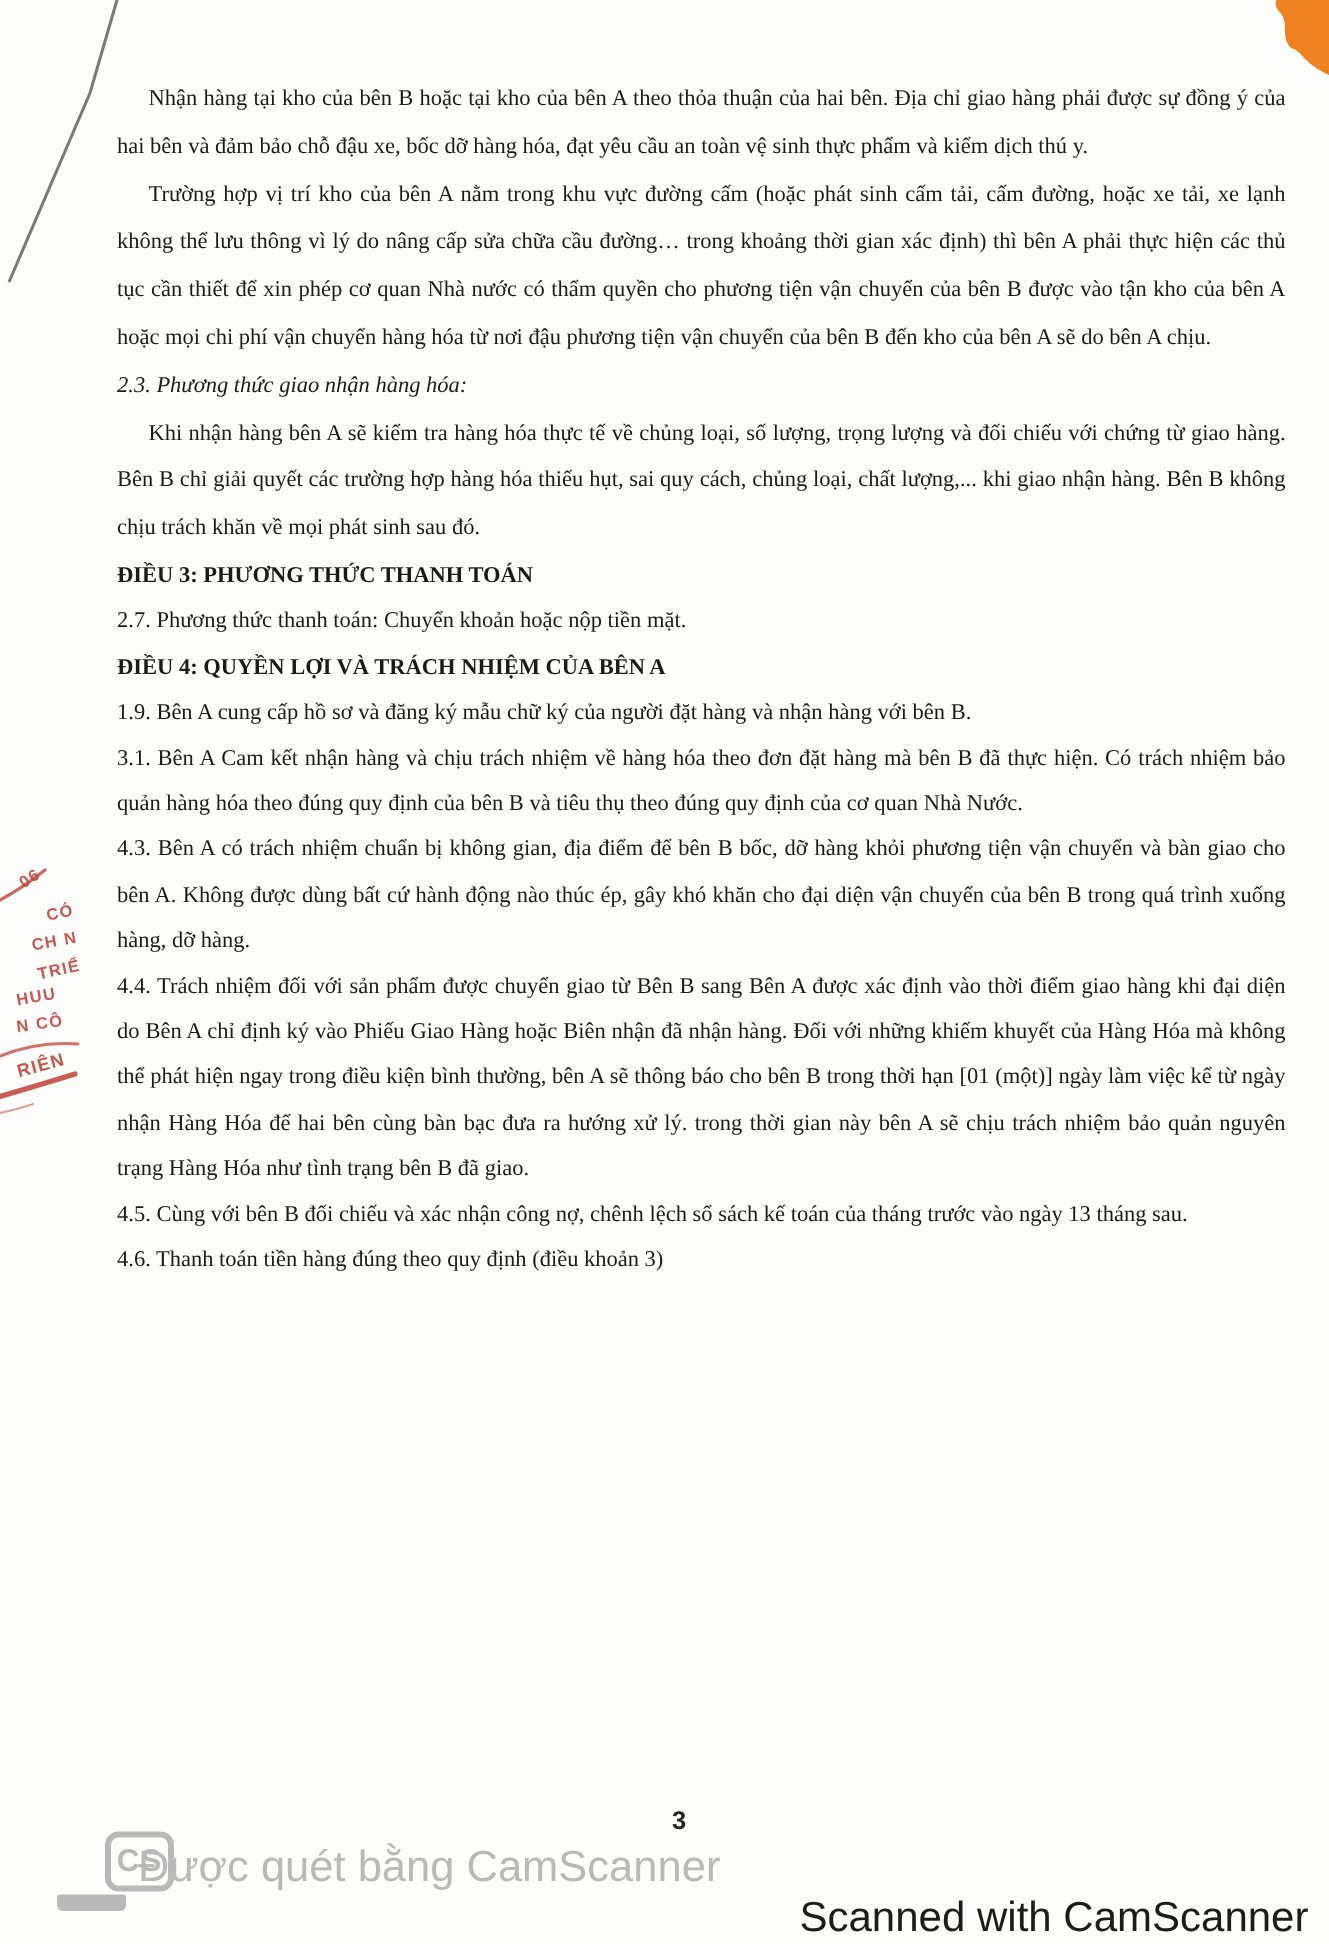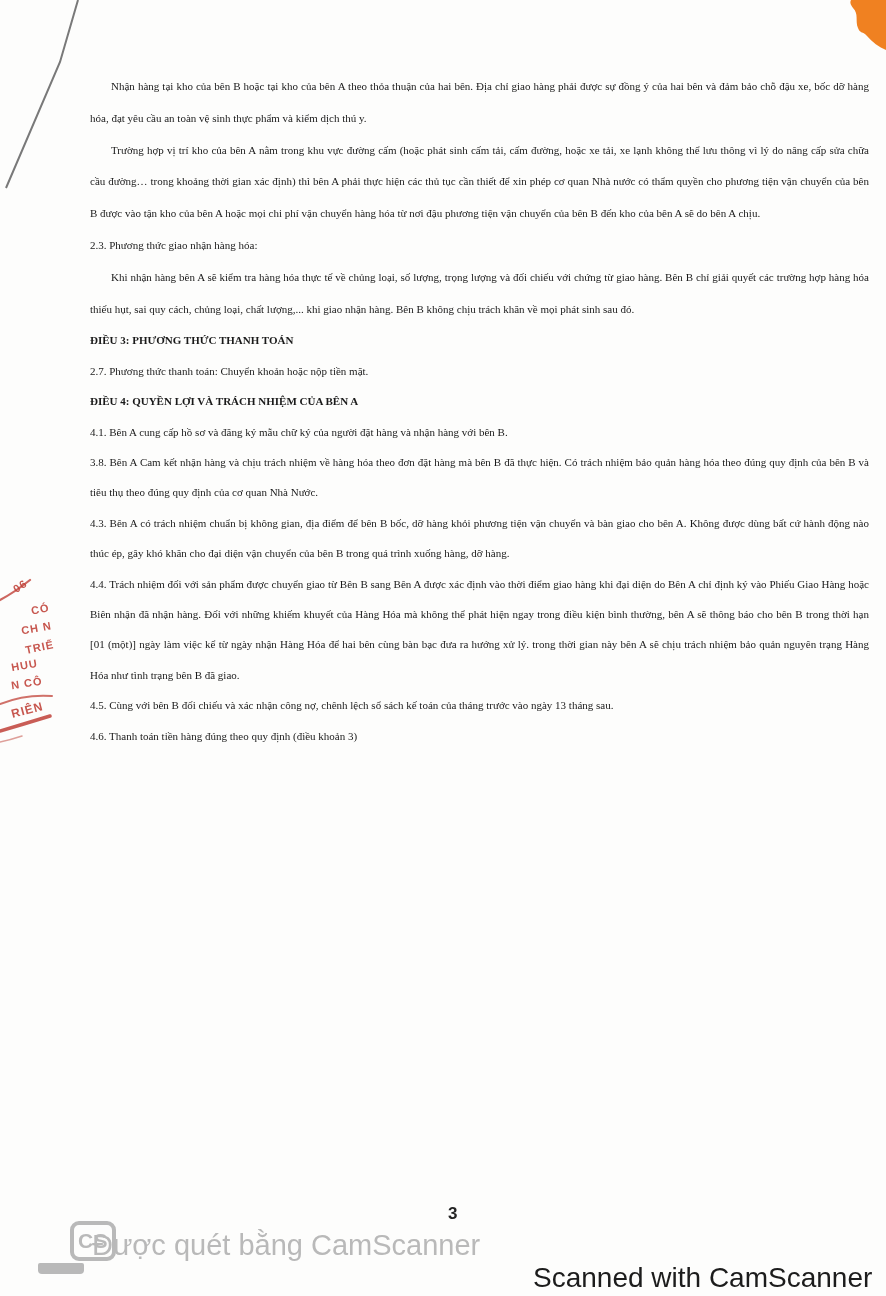--- a/index.html
+++ b/index.html
@@ -20,30 +20,29 @@
     color:var(--body-text);
   }
   
   .decor{position:absolute;left:0;top:0;width:886px;height:1296px;pointer-events:none;}
   .orange-blob{fill:var(--accent-orange);}
   .fold-line{stroke:#575757;stroke-width:2;fill:none;opacity:.8;}
   .stamp-arc{stroke:var(--stamp-red);fill:none;stroke-linecap:round;}
 
   
   .doc-body{
-    position:absolute;left:90px;top:51px;width:779px;
-    font-size:11px;
+    position:absolute;left:78px;top:51px;width:779px;
+    font-size:15px;
     text-align:justify;
-    margin-top:20px;
   }
   .sec-a{line-height:31.8px;}
   .sec-b{line-height:30.4px;}
   .doc-body p{margin:0;}
   .ind{text-indent:21px;}
-  .it{}
+  .it{font-style:italic;}
   .hd{font-weight:bold;}
 
   
   .stamp{position:absolute;left:0;top:0;width:70px;height:1296px;pointer-events:none;}
   .frag{
     position:absolute;
     color:var(--stamp-red);
     font-family:"Liberation Sans","DejaVu Sans",sans-serif;
     font-weight:bold;
     font-size:11px;
@@ -113,22 +112,22 @@
     <div class="sec-a">
       <p class="ind">Nhận hàng tại kho của bên B hoặc tại kho của bên A theo thỏa thuận của hai bên. Địa chỉ giao hàng phải được sự đồng ý của hai bên và đảm bảo chỗ đậu xe, bốc dỡ hàng hóa, đạt yêu cầu  an toàn  vệ sinh  thực phẩm  và  kiểm dịch thú y.</p>
       <p class="ind">Trường hợp vị trí kho của bên A nằm trong khu vực đường cấm (hoặc phát sinh cấm tải, cấm đường, hoặc xe tải, xe lạnh không thể lưu thông vì lý do nâng cấp sửa chữa cầu đường… trong khoảng thời gian xác định) thì bên A phải thực hiện các thủ tục cần thiết để xin phép cơ quan Nhà nước có thẩm quyền cho phương tiện vận chuyển của bên B được vào tận kho của bên A hoặc mọi chi phí vận chuyển hàng hóa từ nơi đậu phương tiện vận chuyển của bên B đến kho của bên A sẽ do bên A chịu.</p>
       <p class="it">2.3. Phương thức giao nhận hàng hóa:</p>
       <p class="ind">Khi nhận hàng bên A sẽ kiểm tra hàng hóa thực tế về chủng loại, số lượng, trọng lượng và đối chiếu với chứng từ giao hàng. Bên B chỉ giải quyết các trường hợp hàng hóa thiếu hụt, sai quy cách, chủng loại, chất lượng,... khi giao nhận hàng. Bên B không chịu trách khăn về mọi phát sinh sau đó.</p>
     </div>
     <div class="sec-b">
       <p class="hd">ĐIỀU 3: PHƯƠNG THỨC THANH TOÁN</p>
       <p>2.7.  Phương thức thanh toán: Chuyển khoản hoặc nộp tiền mặt.</p>
       <p class="hd">ĐIỀU 4: QUYỀN LỢI VÀ TRÁCH NHIỆM CỦA BÊN A</p>
-      <p>4.1. Bên A cung cấp hồ sơ và đăng ký mẫu chữ ký của người đặt hàng và nhận hàng với bên B.</p>
-      <p>3.8. Bên A Cam kết nhận hàng và chịu trách nhiệm về hàng hóa theo đơn đặt hàng mà bên B đã thực hiện. Có trách nhiệm bảo quản hàng hóa theo đúng quy định của bên B và tiêu thụ theo đúng quy định của cơ quan Nhà Nước.</p>
+      <p>1.9. Bên A cung cấp hồ sơ và đăng ký mẫu chữ ký của người đặt hàng và nhận hàng với bên B.</p>
+      <p>3.1. Bên A Cam kết nhận hàng và chịu trách nhiệm về hàng hóa theo đơn đặt hàng mà bên B đã thực hiện. Có trách nhiệm bảo quản hàng hóa theo đúng quy định của bên B và tiêu thụ theo đúng quy định của cơ quan Nhà Nước.</p>
       <p>4.3. Bên A có trách nhiệm chuẩn bị không gian, địa điểm để bên B bốc, dỡ hàng khỏi phương tiện vận chuyển và bàn giao cho bên A. Không được dùng bất cứ hành động nào thúc ép, gây khó khăn cho đại diện vận chuyển của bên B trong quá trình xuống hàng, dỡ hàng.</p>
       <p>4.4.  Trách nhiệm đối với sản phẩm được chuyển giao từ Bên B sang Bên A được xác định vào thời điểm giao hàng khi đại diện do Bên A chỉ định ký vào Phiếu Giao Hàng hoặc Biên nhận đã nhận hàng. Đối với những khiếm khuyết của Hàng Hóa mà không thể phát hiện ngay trong điều kiện bình thường, bên A sẽ thông báo cho bên B trong thời hạn [01 (một)] ngày làm việc kể từ ngày nhận Hàng Hóa để hai bên cùng bàn bạc đưa ra hướng xử lý. trong thời gian này bên A sẽ chịu trách nhiệm bảo quản nguyên trạng Hàng Hóa như tình trạng bên B đã giao.</p>
       <p>4.5. Cùng với bên B đối chiếu và xác nhận công nợ, chênh lệch sổ sách kế toán của tháng trước vào ngày 13 tháng sau.</p>
       <p>4.6. Thanh toán tiền hàng đúng theo quy định (điều khoản 3)</p>
     </div>
   </div>
 
   <div class="stamp">
     <span class="frag f0">06</span>
     <span class="frag f1">CÓ</span>

